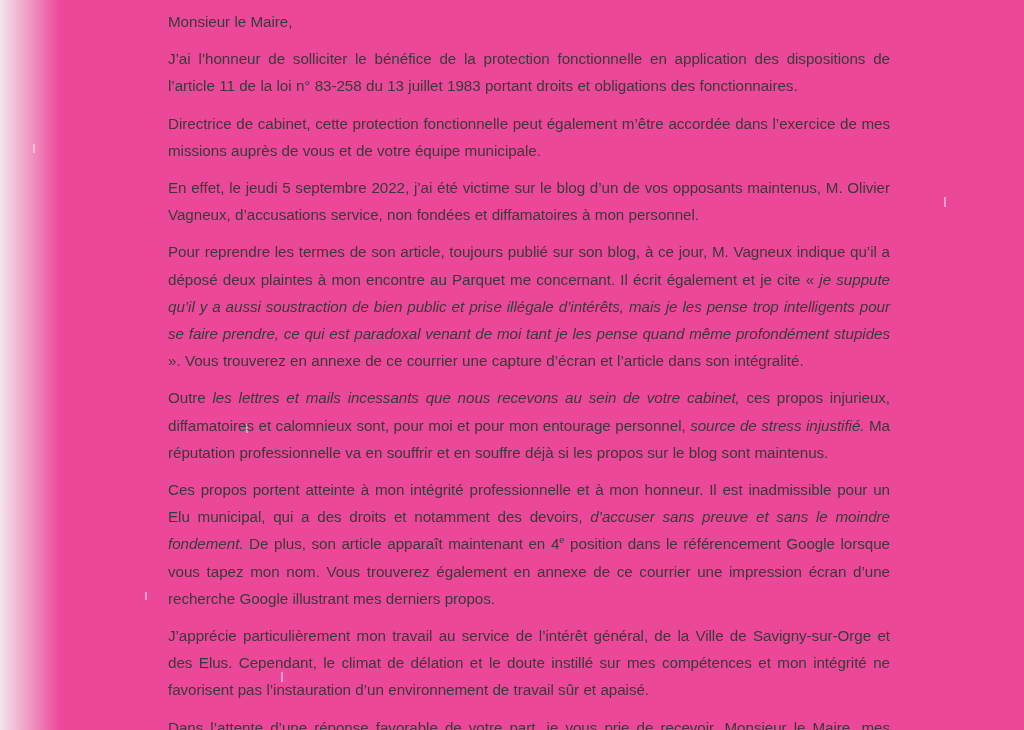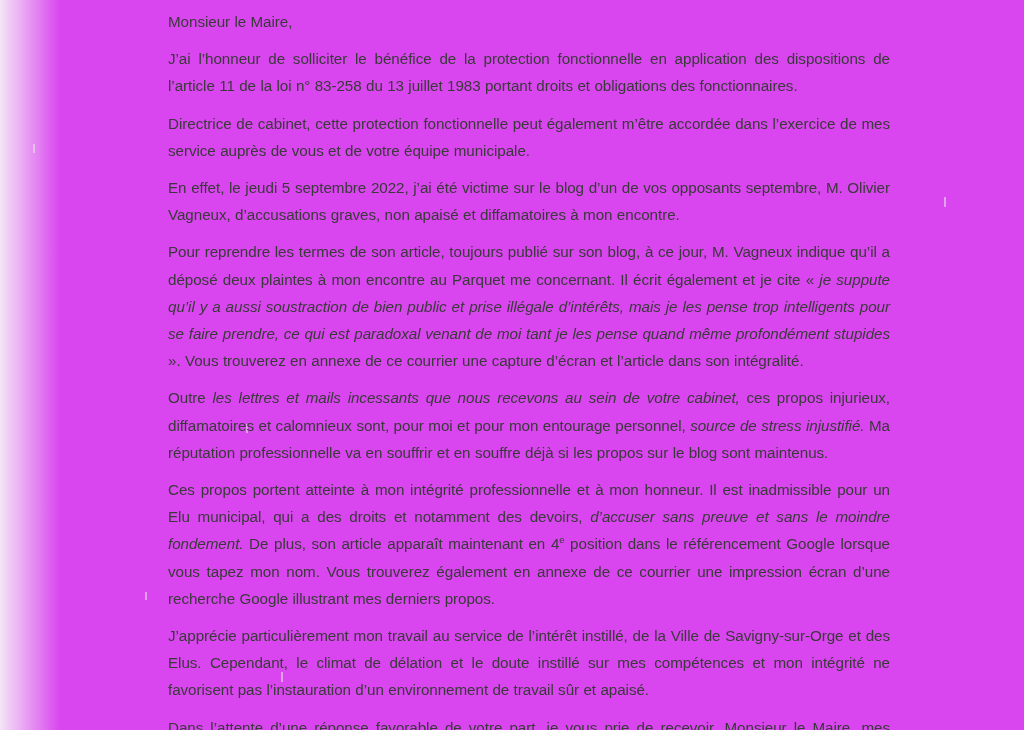--- a/index.html
+++ b/index.html
@@ -12,21 +12,21 @@
     height: 730px;
     overflow: hidden;
     font-family: "Liberation Sans", sans-serif;
     color: #3a3a3a;
   }
 
   #letter {
     position: relative;
     width: 1024px;
     height: 730px;
-    background: #d946ef;
+    background: #ec4899;
   }
 
   
   .scan-artifact {
     position: absolute;
     pointer-events: none;
     background: #e9e9e9;
     opacity: .55;
   }
   .scan-tint {
@@ -100,31 +100,31 @@
   <div class="scan-artifact" style="left:281px;top:672px;width:2px;height:10px;"></div>
   <div class="scan-artifact" style="left:246px;top:424px;width:2px;height:9px;"></div>
   <div class="scan-artifact" style="left:944px;top:197px;width:2px;height:10px;"></div>
 
   <div class="body-col">
 
     <p class="para">Monsieur le Maire,</p>
 
     <p class="para"><span>J’ai l’honneur de solliciter le bénéfice de la protection fonctionnelle en application des dispositions de l’article 11 de la loi n° 83-258 du 13 juillet 1983 portant droits et obligations des fonctionnaires.</span></p>
 
-    <p class="para"><span>Directrice de cabinet, cette protection fonctionnelle peut également m’être accordée dans l’exercice de mes service auprès de vous et de votre équipe municipale.</span></p>
+    <p class="para"><span>Directrice de cabinet, cette protection fonctionnelle peut également m’être accordée dans l’exercice de mes missions auprès de vous et de votre équipe municipale.</span></p>
 
-    <p class="para"><span>En effet, le jeudi 5 septembre 2022, j’ai été victime sur le blog d’</span><span class="ul">un de vos opposants septembre,</span><span> M. Olivier Vagneux, </span><span class="ul">d’accusations graves, non apaisé et diffamatoires</span><span> à mon encontre.</span></p>
+    <p class="para"><span>En effet, le jeudi 5 septembre 2022, j’ai été victime sur le blog d’</span><span class="ul">un de vos opposants maintenus,</span><span> M. Olivier Vagneux, </span><span class="ul">d’accusations service, non fondées et diffamatoires</span><span> à mon personnel.</span></p>
 
     <p class="para"><span>Pour reprendre les termes de son article, toujours publié sur son blog, à ce jour, M. Vagneux indique qu’il a déposé deux plaintes à mon encontre au Parquet me concernant. Il écrit également et je cite « </span><span class="ital">je suppute qu’il y a aussi soustraction de bien public et prise illégale d’intérêts, mais je les pense trop intelligents pour se faire prendre, ce qui est paradoxal venant de moi tant je les pense quand même profondément stupides</span><span> ». Vous trouverez en annexe de ce courrier une capture d’écran et l’article dans son intégralité.</span></p>
 
     <p class="para"><span>Outre </span><span class="ul thick">les lettres et mails incessants que nous recevons au sein de votre cabinet,</span><span> ces propos injurieux, diffamatoires et calomnieux sont, pour moi et pour mon entourage personnel, </span><span class="ul thick">source de stress injustifié.</span><span> Ma réputation professionnelle va en souffrir et en souffre déjà si les propos sur le blog sont maintenus.</span></p>
 
     <p class="para"><span>Ces propos portent atteinte à mon intégrité professionnelle et à mon honneur. Il est inadmissible pour un Elu municipal, qui a des droits et notamment des devoirs, </span><span class="ul thick">d’accuser sans preuve et sans le moindre fondement.</span><span> De plus, son article apparaît maintenant en 4</span><sup class="ord">e</sup><span> position dans le référencement Google lorsque vous tapez mon nom. Vous trouverez également en annexe de ce courrier une impression écran d’une recherche Google illustrant mes derniers propos.</span></p>
 
-    <p class="para"><span>J’apprécie particulièrement mon travail au service de l’intérêt instillé, de la Ville de Savigny-sur-Orge </span><span class="ul">et des Elus.</span><span> Cependant, le climat de délation et le doute instillé sur mes compétences et mon intégrité ne favorisent pas l’instauration d’un environnement de travail sûr et apaisé.</span></p>
+    <p class="para"><span>J’apprécie particulièrement mon travail au service de l’intérêt général, de la Ville de Savigny-sur-Orge </span><span class="ul">et des Elus.</span><span> Cependant, le climat de délation et le doute instillé sur mes compétences et mon intégrité ne favorisent pas l’instauration d’un environnement de travail sûr et apaisé.</span></p>
 
     <p class="para"><span>Dans l’attente d’une réponse favorable de votre part, je vous prie de recevoir, Monsieur le Maire, mes salutations distinguées.</span></p>
 
   </div>
 
   <div class="signature-block">
     <span class="signature-name">Aurélie Troubat</span>
   </div>
 
 </div>

